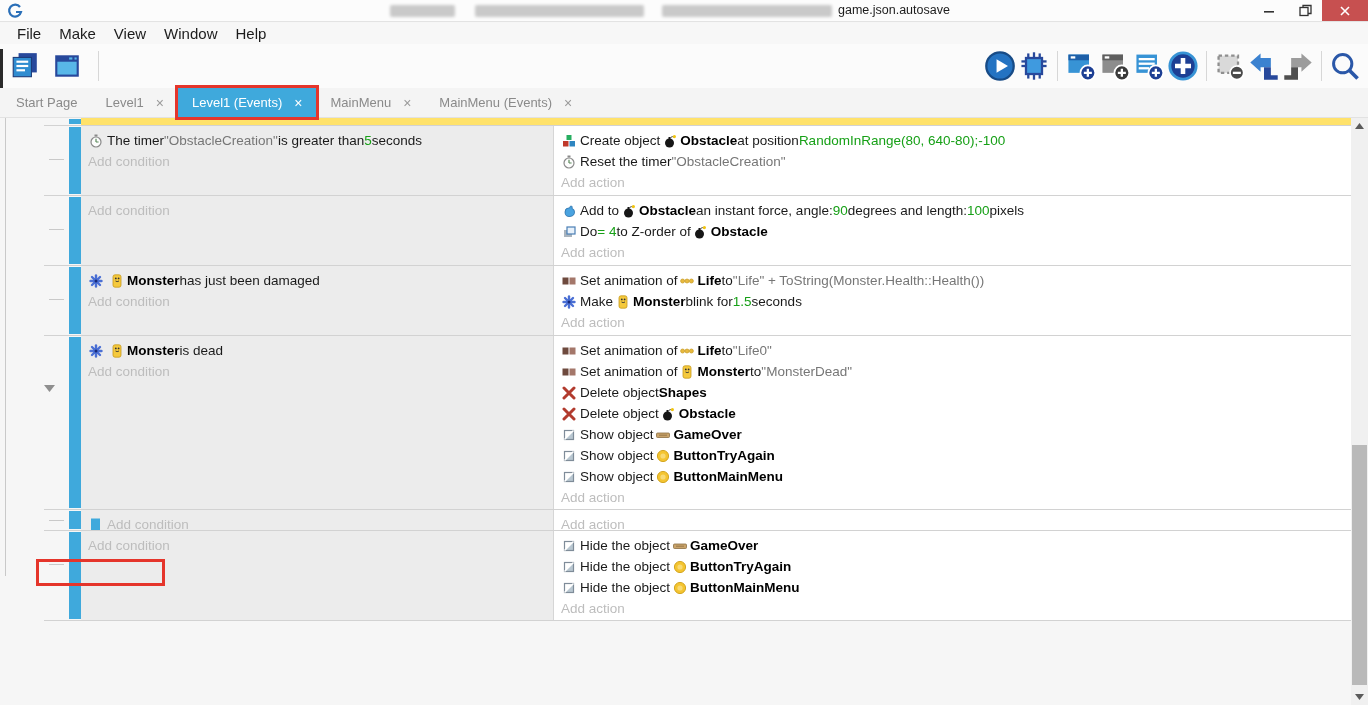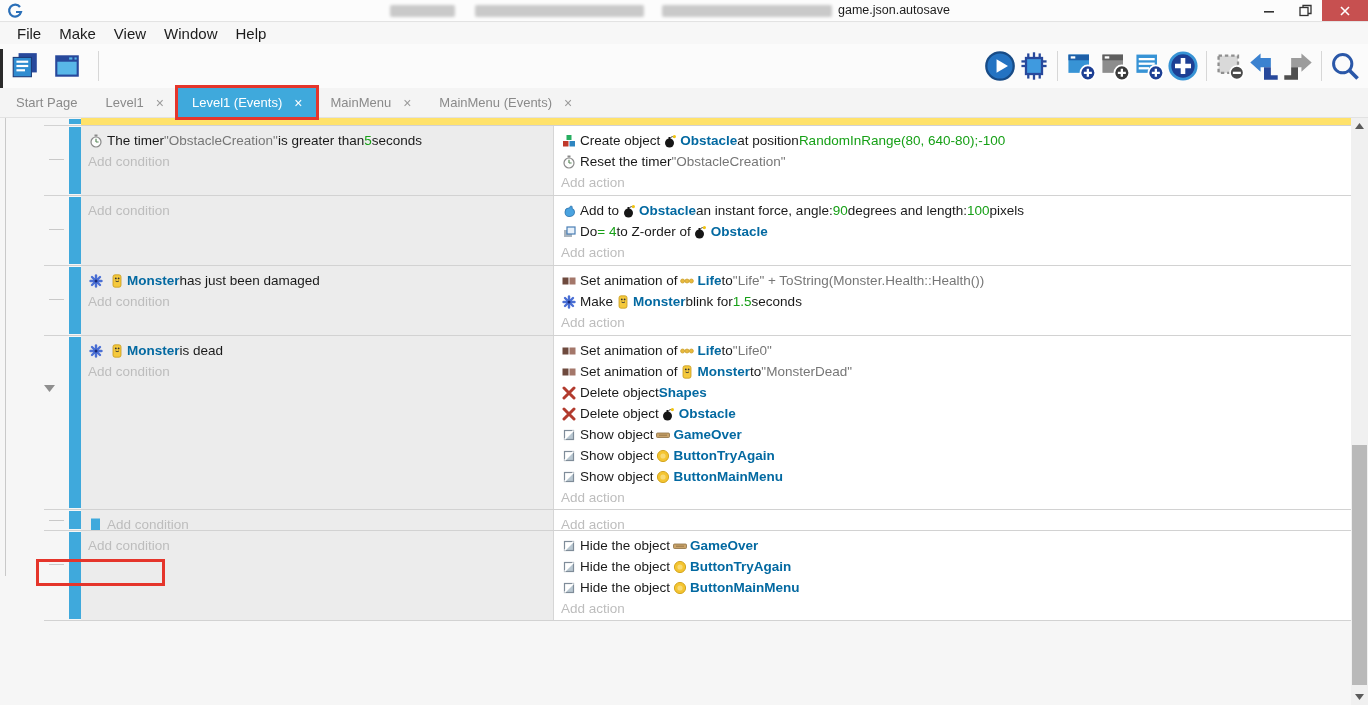--- a/index.html
+++ b/index.html
@@ -56,21 +56,21 @@
     padding-left:9px; font-size:13.5px; color:#1f1f1f; }
   .cond-cell { width:473px; flex:none; background:#ECECEC; border-right:1px solid #d6d6d6;
     padding:4px 0 0 0; }
   .act-cell { flex:1; background:#ffffff; padding:4px 0 0 0; }
   .line { display:flex; align-items:center; height:21px; padding-left:7px;
     font-size:13.5px; white-space:nowrap; }
   .line .ic { display:inline-flex; width:15px; height:15px; margin-right:4px;
     align-items:center; justify-content:center; flex:none; }
   .line .ic.inline { margin:0 3px 0 2px; }
   .seg-p { color:#1a1a1a; }
-  .seg-o { color:#0369a1; font-weight:bold; }
+  .seg-o { color:#000000; font-weight:bold; }
   .seg-g { color:#17A017; }
   .seg-q { color:#767676; }
   .seg-ph { color:#BDBDBD; }
 
   
   #treeline { position:absolute; left:5px; top:0; width:1px; height:458px; background:#c9c9c9; }
   .tick { position:absolute; left:5px; width:15px; height:1px; background:#c9c9c9; }
   .fold-tri { position:absolute; left:0; }
 
   

